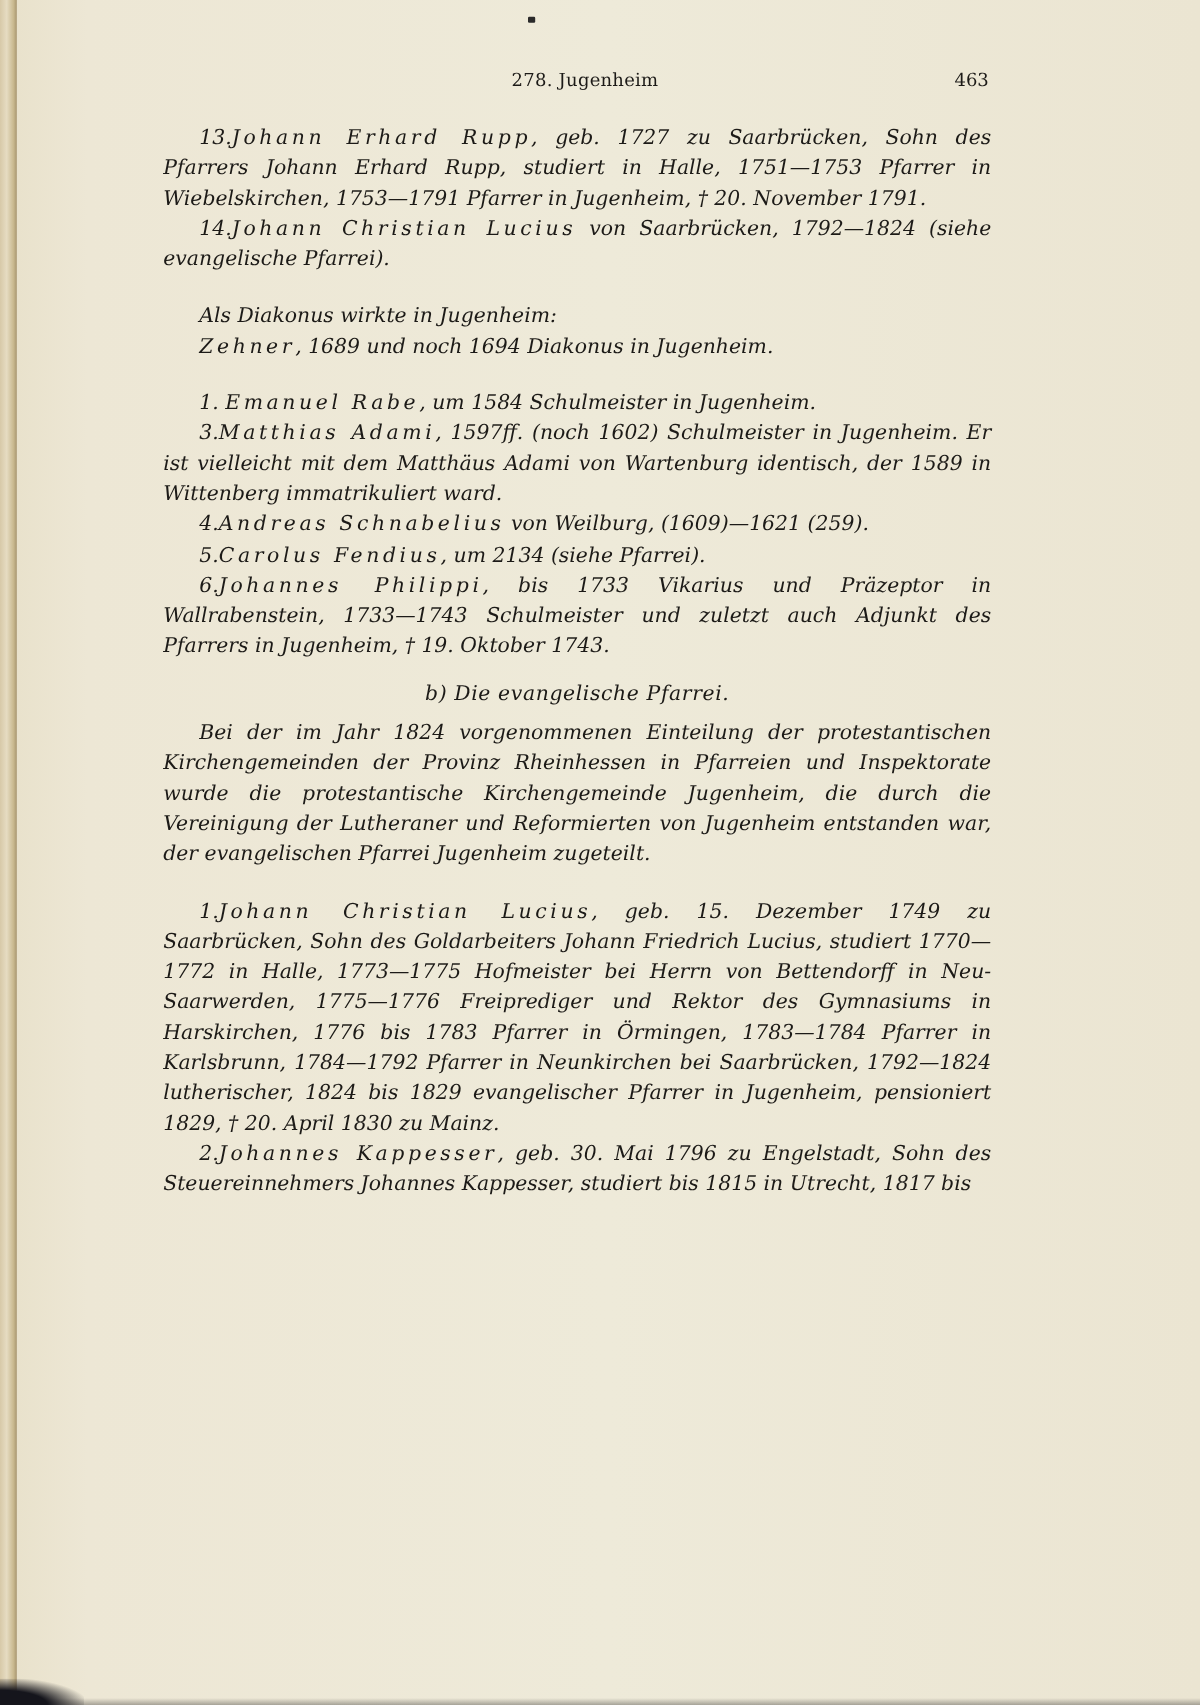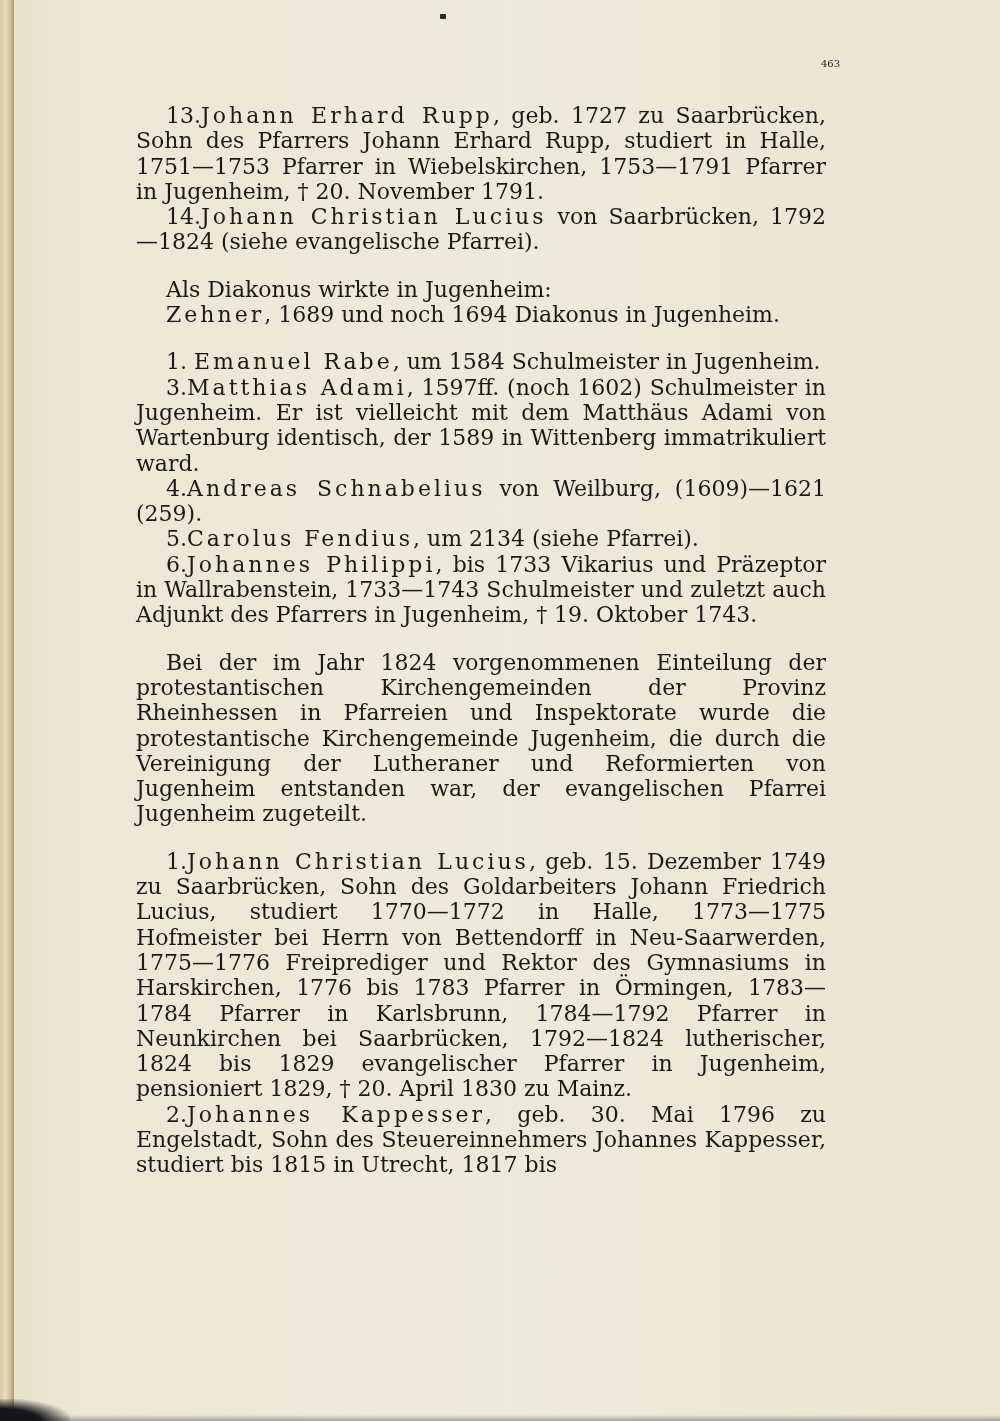--- a/index.html
+++ b/index.html
@@ -31,42 +31,43 @@
     background: #2a2a2a; border-radius: 1px;
   }
   .running-head {
     position: absolute; top: 58px; left: 135px; width: 705px; height: 26px;
   }
   .rh-title {
     position: absolute; left: 0; right: 0; text-align: center;
     font-size: 15px; letter-spacing: 0.2px;
   }
   .rh-page {
-    position: absolute; right: 0; font-size: 10px;
+    position: absolute; right: 16px; font-size: 15px;
   }
   .text {
     position: absolute; left: 136px; top: 103px; width: 690px;
-    font-size: 22px; line-height: 25.3px; text-align: justify;
+    font-size: 17px; line-height: 25.3px; text-align: justify; font-style: italic;
   }
   .p { margin: 0; text-indent: 30px; }
   .gap { height: 22px; }
   .gap-sm { height: 14px; }
   .sperr { letter-spacing: 3px; }
   .heading-line { text-align: center; text-indent: 0; margin: 0; letter-spacing: 0.5px; }
 </style>
 </head>
 <body>
 
 <div class="page"></div>
 <div class="binding-edge"></div>
 <div class="bottom-shadow"></div>
 <div class="corner-shadow"></div>
 <div class="speck"></div>
 
 <div class="running-head">
+  <div class="rh-title">278. Jugenheim</div>
   <div class="rh-page">463</div>
 </div>
 
 <div class="text">
 
   <p class="p"><span>13.</span><span class="sperr">Johann Erhard Rupp</span><span>, geb. 1727 zu Saarbrücken, Sohn des Pfarrers Johann Erhard Rupp, studiert in Halle, 1751—1753 Pfarrer in Wiebelskirchen, 1753—1791 Pfarrer in Jugenheim, † 20. November 1791.</span></p>
   <p class="p"><span>14.</span><span class="sperr">Johann Christian Lucius</span><span> von Saarbrücken, 1792—1824 (siehe evangelische Pfarrei).</span></p>
 
   <div class="gap"></div>
 
@@ -76,20 +77,21 @@
   <div class="gap"></div>
 
   <p class="p"><span>1.</span> <span class="sperr">Emanuel Rabe</span><span>, um 1584 Schulmeister in Jugenheim.</span></p>
   <p class="p"><span>3.</span><span class="sperr">Matthias Adami</span><span>, 1597ff. (noch 1602) Schulmeister in Jugenheim. Er ist vielleicht mit dem Matthäus Adami von Wartenburg identisch, der 1589 in Wittenberg immatrikuliert ward.</span></p>
   <p class="p"><span>4.</span><span class="sperr">Andreas Schnabelius</span><span> von Weilburg, (1609)—1621 (259).</span></p>
   <p class="p"><span>5.</span><span class="sperr">Carolus Fendius</span><span>, um 2134 (siehe Pfarrei).</span></p>
   <p class="p"><span>6.</span><span class="sperr">Johannes Philippi</span><span>, bis 1733 Vikarius und Präzeptor in Wallrabenstein, 1733—1743 Schulmeister und zuletzt auch Adjunkt des Pfarrers in Jugenheim, † 19. Oktober 1743.</span></p>
 
   <div class="gap-sm"></div>
 
+  <p class="heading-line">b) Die evangelische Pfarrei.</p>
   <div style="height:8px"></div>
   <p class="p">Bei der im Jahr 1824 vorgenommenen Einteilung der protestantischen Kirchengemeinden der Provinz Rheinhessen in Pfarreien und Inspektorate wurde die protestantische Kirchengemeinde Jugenheim, die durch die Vereinigung der Lutheraner und Reformierten von Jugenheim entstanden war, der evangelischen Pfarrei Jugenheim zugeteilt.</p>
 
   <div class="gap"></div>
 
   <p class="p"><span>1.</span><span class="sperr">Johann Christian Lucius</span><span>, geb. 15. Dezember 1749 zu Saarbrücken, Sohn des Goldarbeiters Johann Friedrich Lucius, studiert 1770—1772 in Halle, 1773—1775 Hofmeister bei Herrn von Bettendorff in Neu-Saarwerden, 1775—1776 Freiprediger und Rektor des Gymnasiums in Harskirchen, 1776 bis 1783 Pfarrer in Örmingen, 1783—1784 Pfarrer in Karlsbrunn, 1784—1792 Pfarrer in Neunkirchen bei Saarbrücken, 1792—1824 lutherischer, 1824 bis 1829 evangelischer Pfarrer in Jugenheim, pensioniert 1829, † 20. April 1830 zu Mainz.</span></p>
   <p class="p"><span>2.</span><span class="sperr">Johannes Kappesser</span><span>, geb. 30. Mai 1796 zu Engelstadt, Sohn des Steuereinnehmers Johannes Kappesser, studiert bis 1815 in Utrecht, 1817 bis</span></p>
 
 </div>
 

